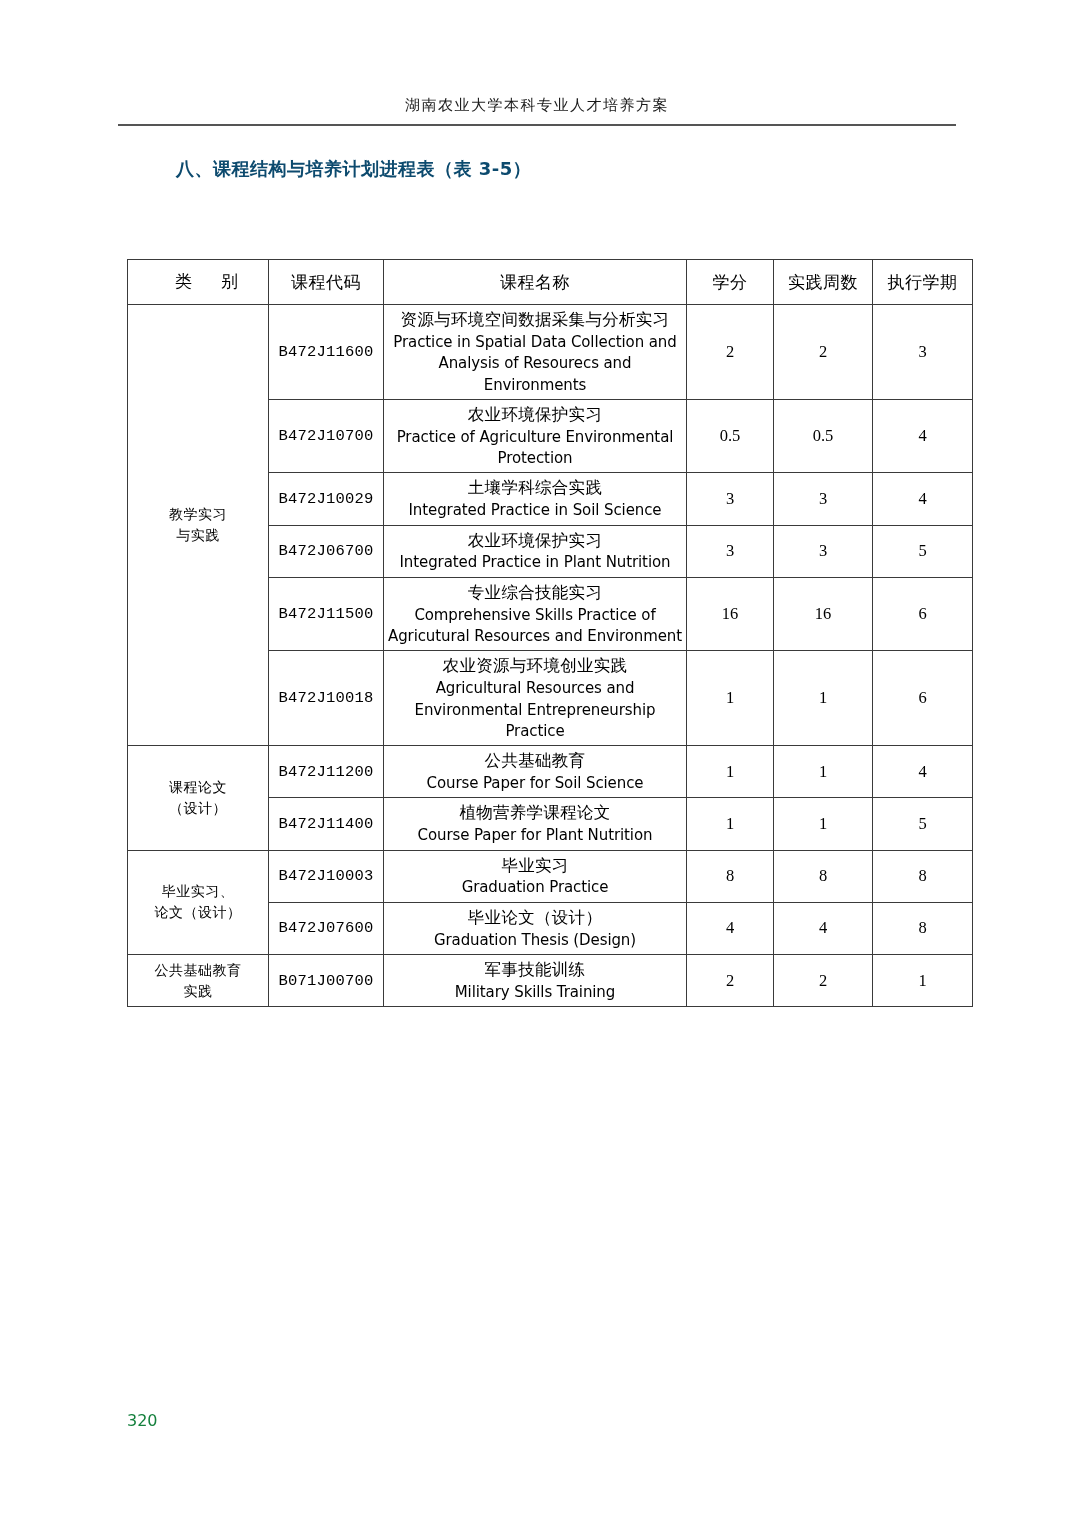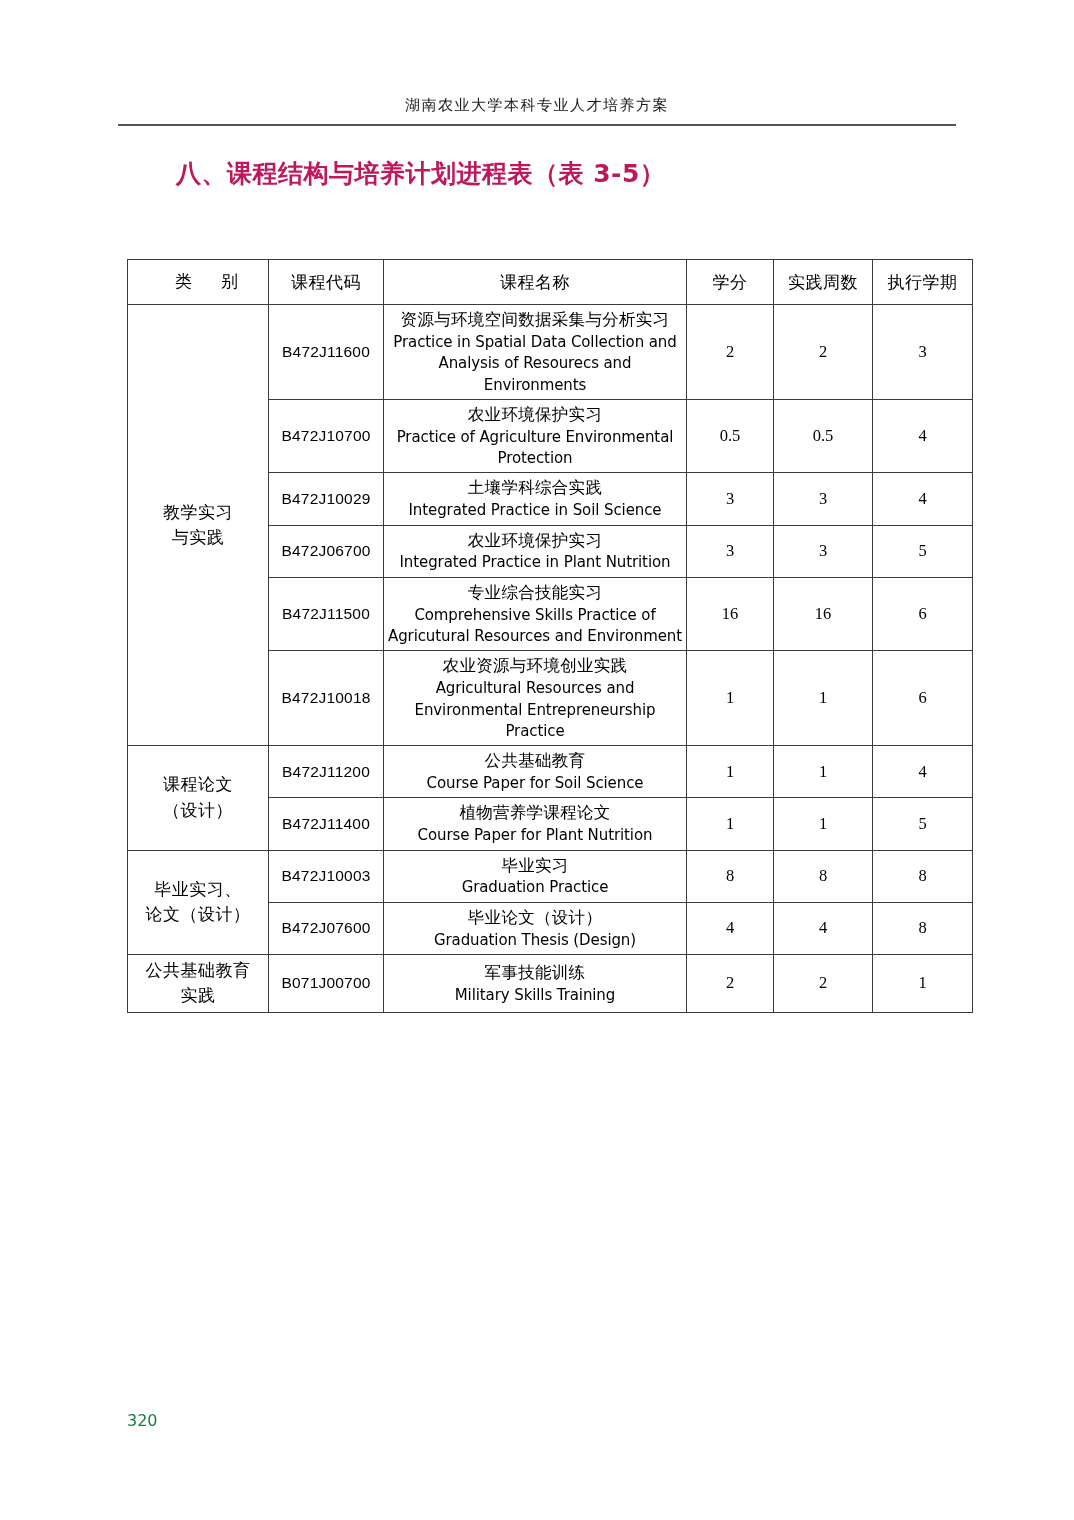--- a/index.html
+++ b/index.html
@@ -44,24 +44,24 @@
     height: 0;
     border-top: 2px solid #555555;
   }
 
   
   .section-heading {
     position: absolute;
     left: 176px;
     top: 157px;
     font-family: "DejaVu Sans", "Liberation Sans", sans-serif;
-    font-size: 25px;
+    font-size: 18px;
     font-weight: bold;
     letter-spacing: 0.5px;
-    color: #be185d;
+    color: #0c4a6e;
     white-space: nowrap;
   }
 
   
   .table-caption {
     position: absolute;
     left: 118px;
     top: 220px;
     width: 838px;
     text-align: center;
@@ -93,27 +93,27 @@
   }
   table.ct thead td {
     height: 38px;
     font-family: "Liberation Serif", "DejaVu Serif", serif;
     font-size: 17px;
     letter-spacing: 0.5px;
   }
   td.col-cat {
     width: 136px;
     font-family: Liberation Serif, serif;
-    font-size: 17px;
+    font-size: 14px;
     line-height: 1.5;
     letter-spacing: 0.5px;
   }
   td.col-code {
     width: 110px;
-    font-family: Liberation Sans, sans-serif;
+    font-family: Liberation Mono, monospace;
     font-size: 15.5px;
     letter-spacing: 0.2px;
   }
   td.col-name {
     width: 298px;
     padding: 6px 6px;
   }
   td.col-credit { width: 82px; }
   td.col-weeks  { width: 94px; }
   td.col-term   { width: 95px; }

